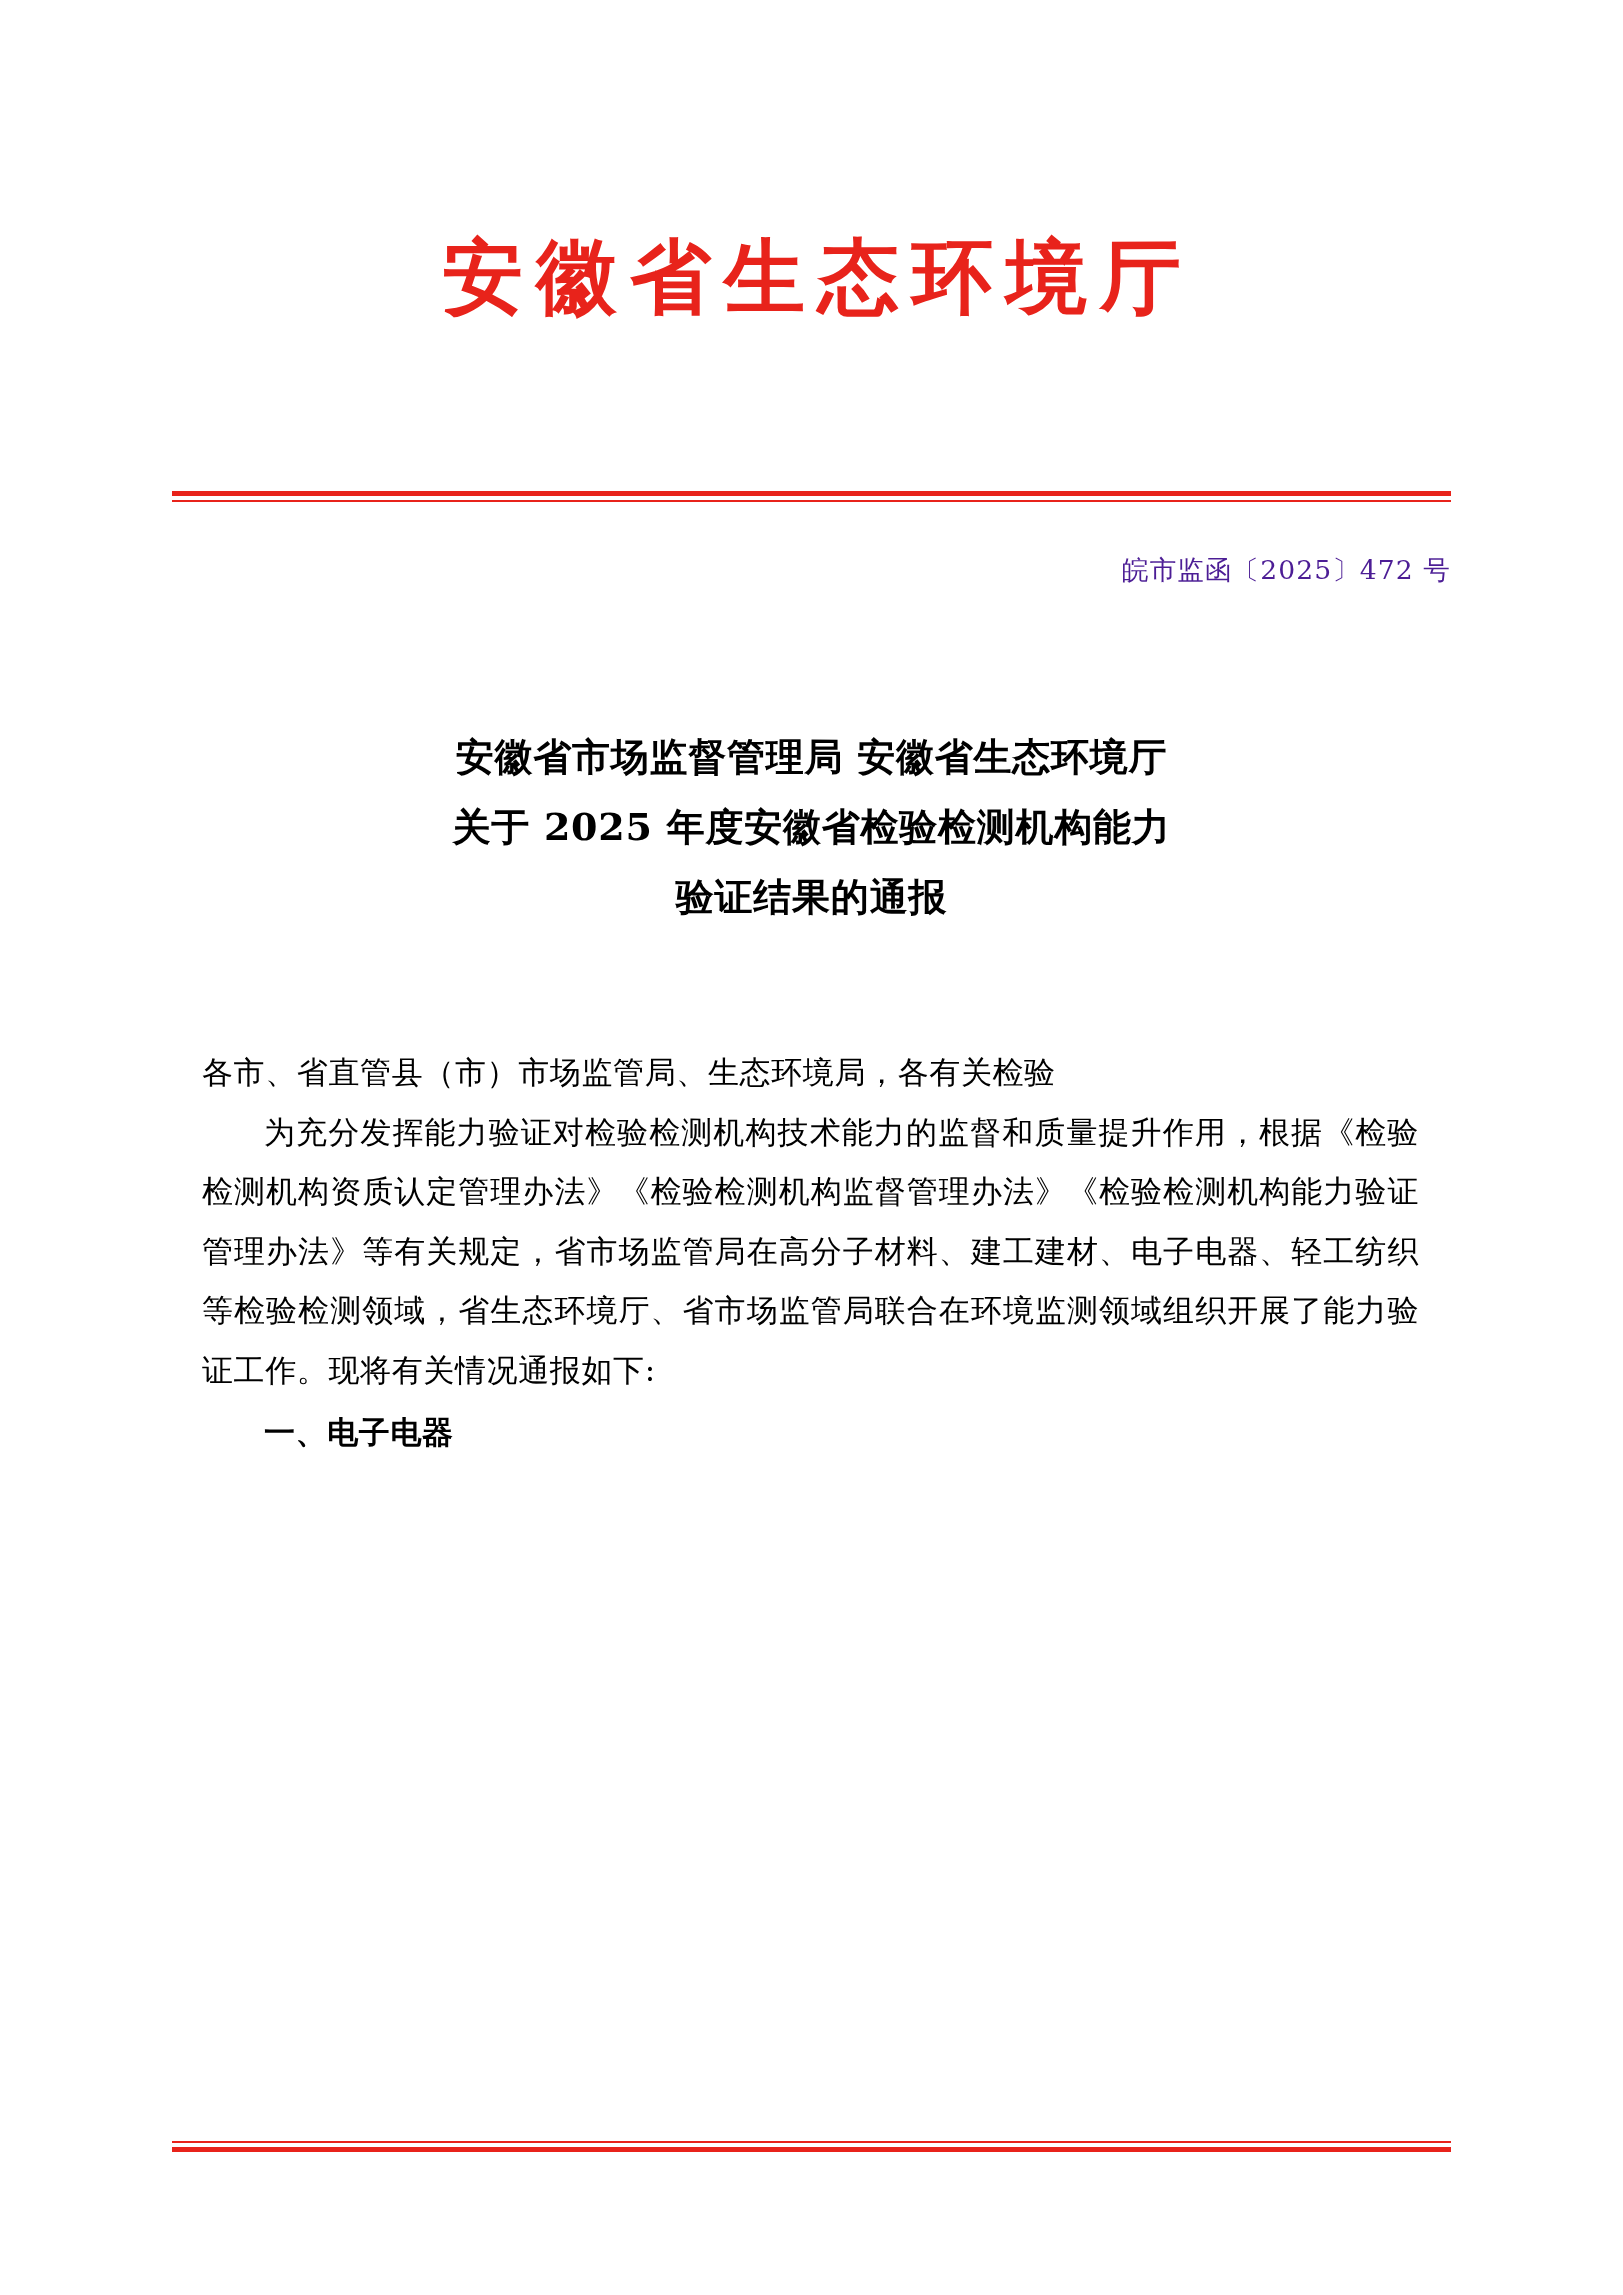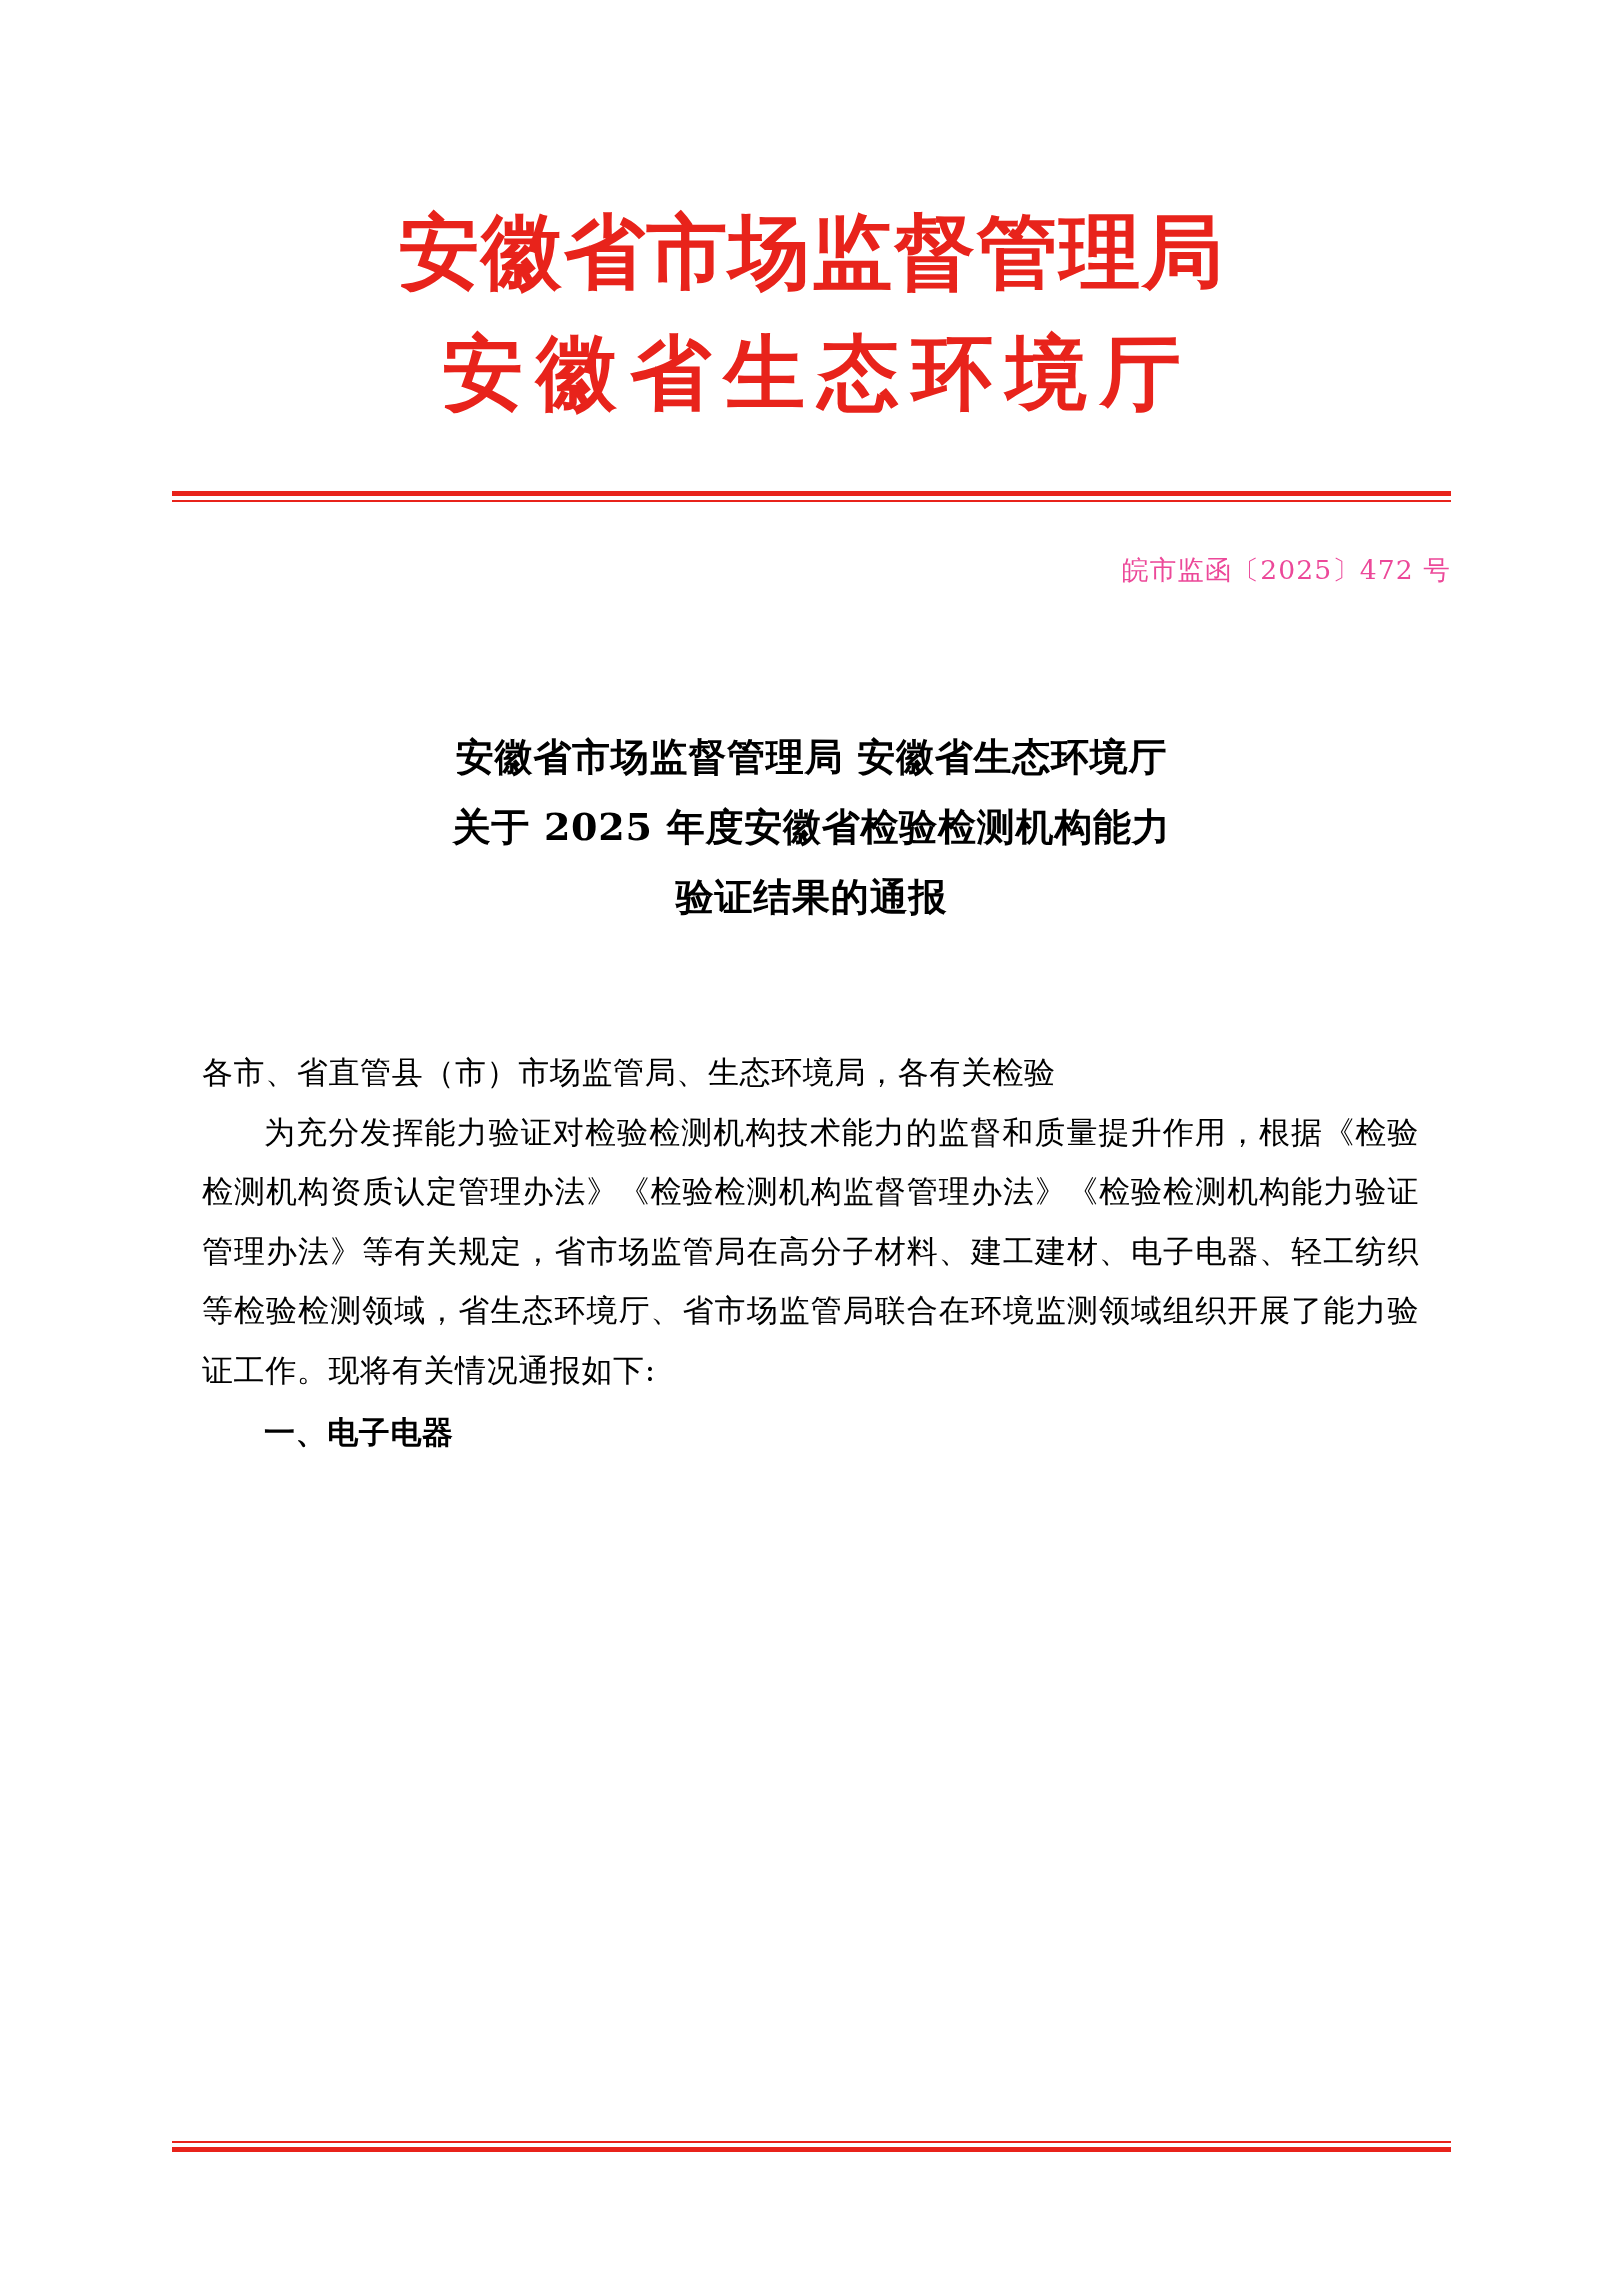--- a/index.html
+++ b/index.html
@@ -63,21 +63,21 @@
     margin-top: 4.6px;
   }
 
   
   .doc-number {
     position: absolute;
     right: 172px;
     top: 552px;
     font-size: 26.6px;
     letter-spacing: 0.04em;
-    color: #ec4899;
+    color: #4c1d95;
     font-family: "DejaVu Serif", "Liberation Serif", serif;
   }
 
   
   .title-block {
     position: absolute;
     left: 215px;
     right: 215px;
     top: 716px;
     text-align: center;
@@ -133,21 +133,20 @@
     background: #e8231b;
     margin-top: 4.6px;
   }
 </style>
 </head>
 <body>
 
 <div class="page">
 
   <div class="masthead">
-    <div class="masthead-line l1">安徽省市场监督管理局</div>
     <div class="masthead-line l2">安徽省生态环境厅</div>
   </div>
 
   <div class="rule-top">
     <div class="thick"></div>
     <div class="thin"></div>
   </div>
 
   <div class="doc-number">皖市监函〔2025〕472 号</div>
 

